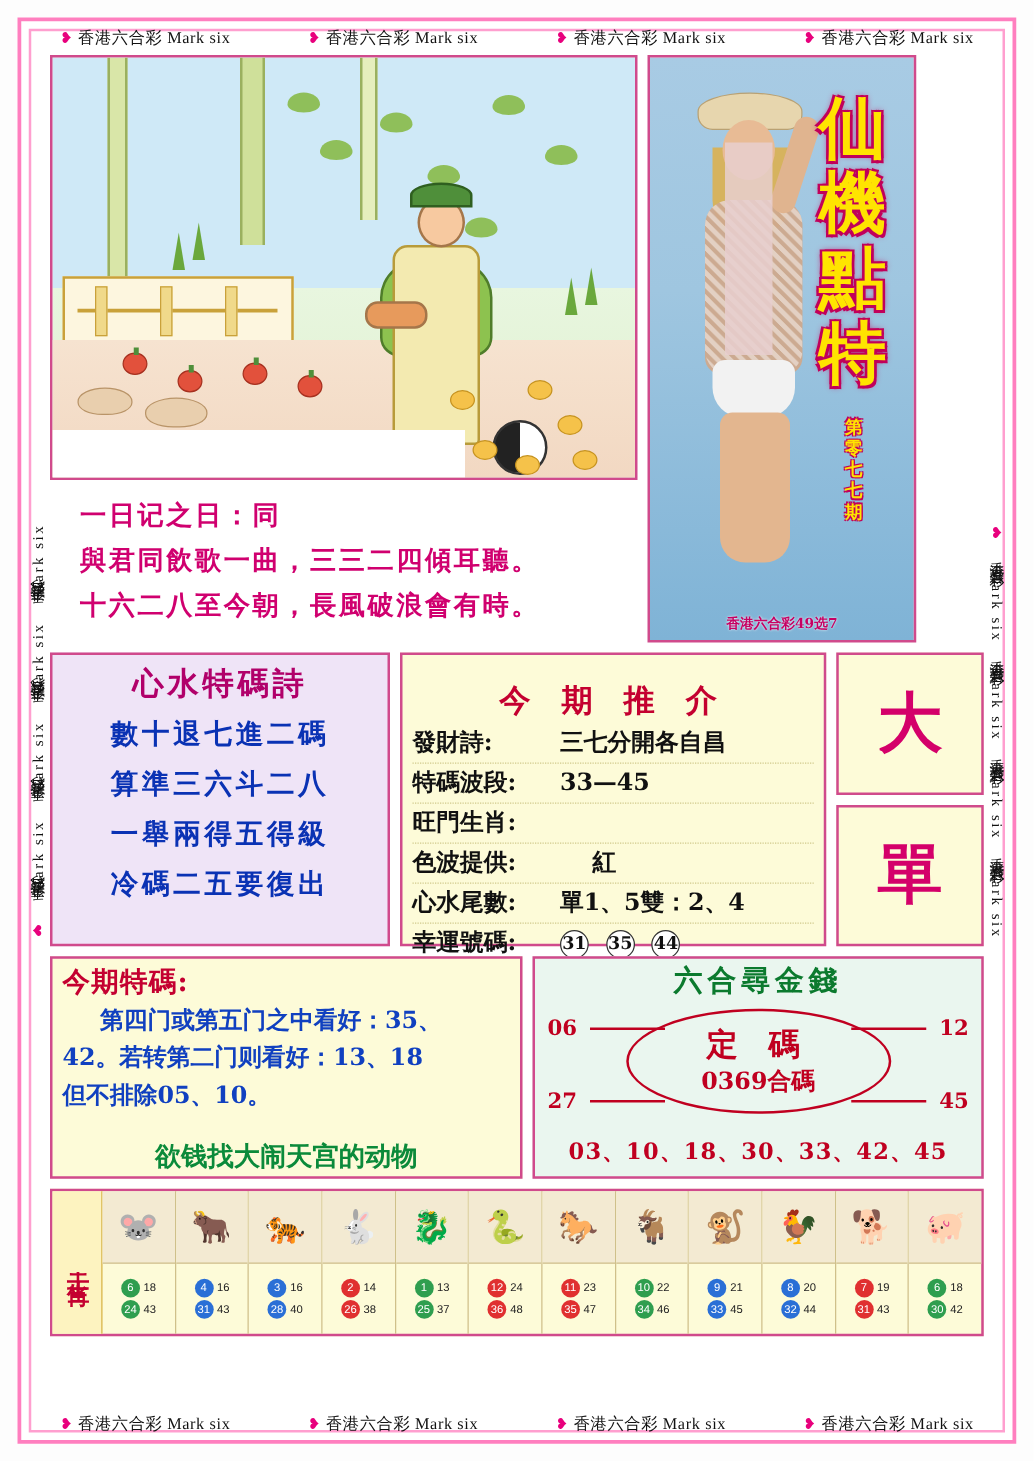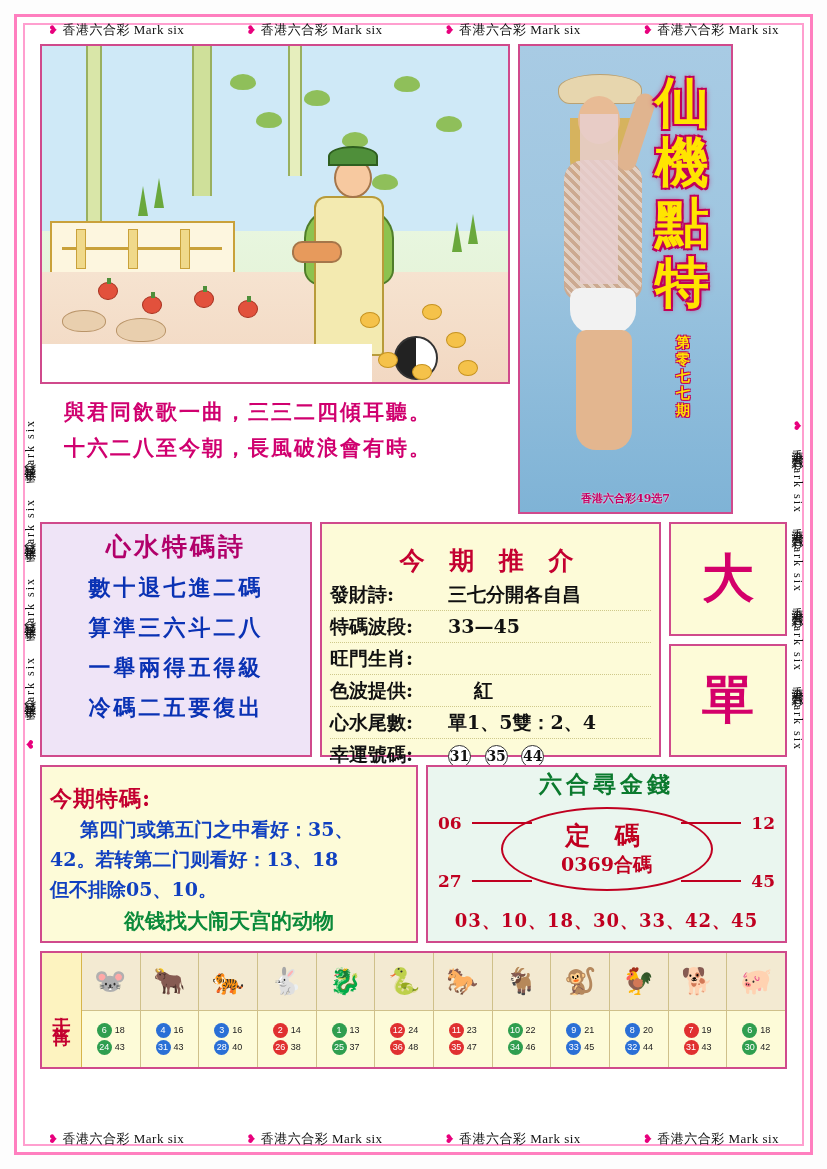--- a/index.html
+++ b/index.html
@@ -248,34 +248,34 @@
     border:2px solid #d04a8c;
     background:#fdfbd8;
     display:flex; align-items:center; justify-content:center;
     color:#d4006a; font-weight:700; font-size:52px;
     font-family:"DejaVu Serif", serif;
   }
 
   
   .low-row { display:flex; gap:8px; margin-top:8px; height:178px; }
   .special-box {
-    width:378px; border:2px solid #d04a8c; background:#fdfbd8; padding:17px 8px;
+    width:378px; border:2px solid #d04a8c; background:#fdfbd8; padding:4px 8px;
   }
   .special-title {
     color:#c40030; font-size:22px; font-weight:700; letter-spacing:1px;
     font-family:"DejaVu Serif", serif;
   }
   .special-body {
     color:#1040c0; font-size:19px; line-height:30px; font-weight:700;
     font-family:"DejaVu Serif", serif;
     text-indent:0;
   }
   .special-body .indent { display:inline-block; width:30px; }
   .special-foot {
-    margin-top:3px; text-align:center;
+    margin-top:20px; text-align:center;
     color:#0b8a3a; font-size:21px; font-weight:700;
     font-family:"DejaVu Serif", serif;
   }
   .money-box {
     flex:1; border:2px solid #d04a8c; background:#eaf6ef; position:relative;
   }
   .money-title {
     text-align:center; color:#0b7a2e; font-size:23px; font-weight:700;
     letter-spacing:4px; font-family:"DejaVu Serif", serif; margin-top:2px;
   }
@@ -418,20 +418,21 @@
           <div class="paw" style="left:318px;top:266px"></div>
           <div class="paw" style="left:336px;top:306px"></div>
           <div class="paw" style="left:380px;top:258px"></div>
           <div class="paw" style="left:404px;top:286px"></div>
           <div class="paw" style="left:370px;top:318px"></div>
           <div class="paw" style="left:416px;top:314px"></div>
           <div class="white-patch"></div>
         </div>
 
         <div class="verse">
+          <div>一日记之日：同</div>
           <div>與君同飲歌一曲，三三二四傾耳聽。</div>
           <div>十六二八至今朝，長風破浪會有時。</div>
         </div>
       </div>
 
       <div class="poster">
         <div class="poster-girl">
           <div class="pg-hat"></div>
           <div class="pg-hair"></div>
           <div class="pg-head"></div>

